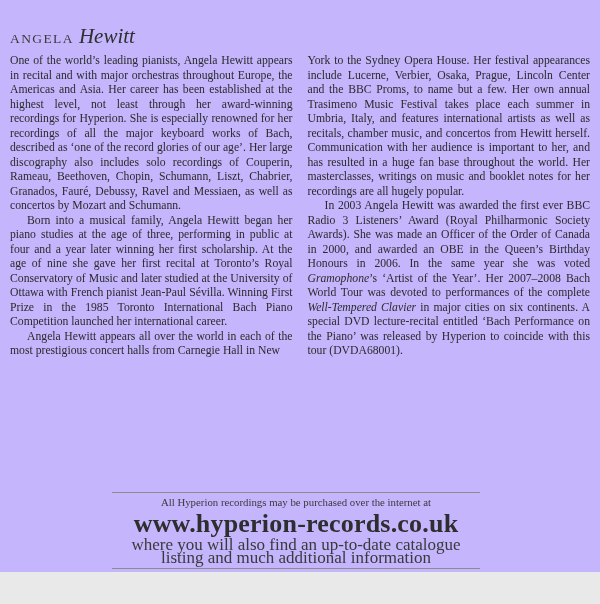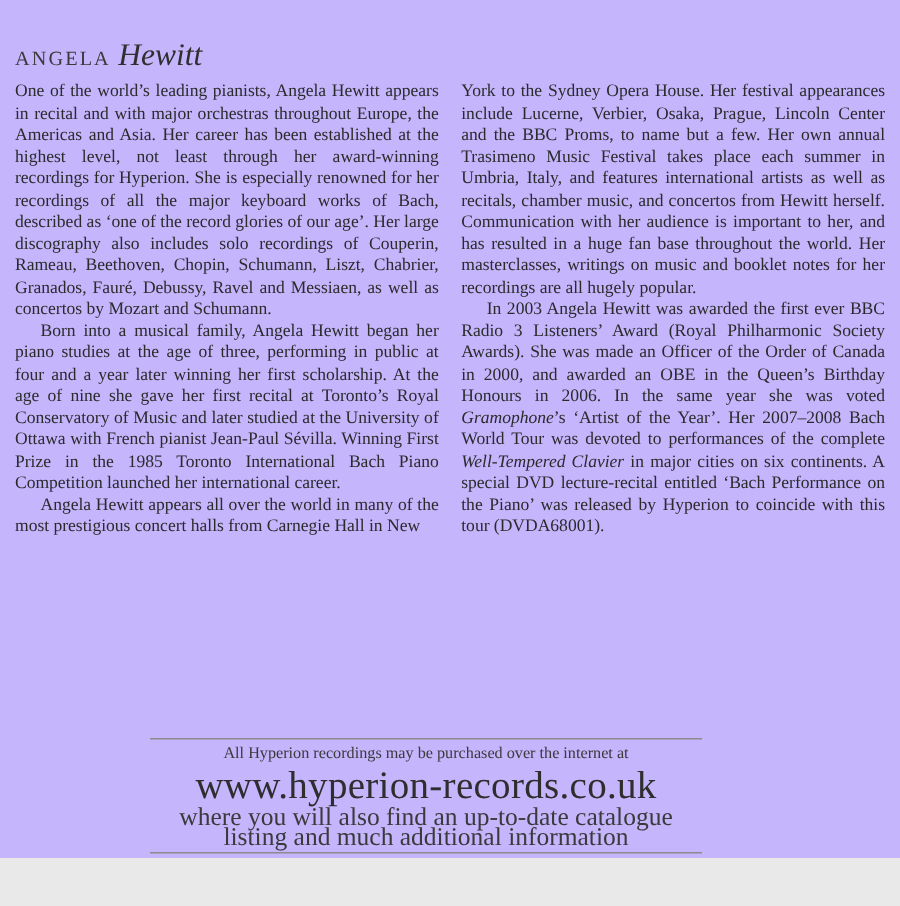--- a/index.html
+++ b/index.html
@@ -56,21 +56,21 @@
     color: #2b2b2b;
   }
   .col p.indent {
     text-indent: 17px;
   }
   .col p i {
   }
   
   .footer-block {
     position: absolute;
-    left: 100px;
+    left: 112px;
     width: 368px;
     top: 492px;
     text-align: center;
   }
   .footer-rule {
     height: 1px;
     background: #8c8c8c;
     border: none;
     margin: 0;
   }
@@ -78,20 +78,21 @@
     font-size: 10.8px;
     line-height: 13px;
     padding-top: 3px;
     color: #3a3a3a;
   }
   .footer-url {
     font-size: 26px;
     line-height: 29px;
     color: #2e2e2e;
     letter-spacing: 0.2px;
+    font-weight: bold;
   }
   .footer-note-bottom {
     font-size: 17px;
     line-height: 13px;
     padding-bottom: 4px;
     color: #3a3a3a;
   }
   
   .page-number {
     position: absolute;
@@ -109,21 +110,21 @@
 <div class="page">
 
   <div class="artist-header">
     <span class="artist-first">ANGELA</span><span class="artist-last">Hewitt</span>
   </div>
 
   <div class="columns">
     <div class="col">
         <p class=""><span>One of the world’s leading pianists, Angela Hewitt appears in recital and with major orchestras throughout Europe, the Americas and Asia. Her career has been established at the highest level, not least through her award-winning recordings for Hyperion. She is especially renowned for her recordings of all the major keyboard works of Bach, described as ‘one of the record glories of our age’. Her large discography also includes solo recordings of Couperin, Rameau, Beethoven, Chopin, Schumann, Liszt, Chabrier, Granados, Fauré, Debussy, Ravel and Messiaen, as well as concertos by Mozart and Schumann.</span></p>
         <p class="indent"><span>Born into a musical family, Angela Hewitt began her piano studies at the age of three, performing in public at four and a year later winning her first scholarship. At the age of nine she gave her first recital at Toronto’s Royal Conservatory of Music and later studied at the University of Ottawa with French pianist Jean-Paul Sévilla. Winning First Prize in the 1985 Toronto International Bach Piano Competition launched her international career.</span></p>
-        <p class="indent"><span>Angela Hewitt appears all over the world in many of the most prestigious concert halls from Carnegie Hall in New</span></p>
+        <p class="indent"><span>Angela Hewitt appears all over the world in each of the most prestigious concert halls from Carnegie Hall in New</span></p>
       </div>
     <div class="col">
         <p class=""><span>York to the Sydney Opera House. Her festival appearances include Lucerne, Verbier, Osaka, Prague, Lincoln Center and the BBC Proms, to name but a few. Her own annual Trasimeno Music Festival takes place each summer in Umbria, Italy, and features international artists as well as recitals, chamber music, and concertos from Hewitt herself. Communication with her audience is important to her, and has resulted in a huge fan base throughout the world. Her masterclasses, writings on music and booklet notes for her recordings are all hugely popular.</span></p>
         <p class="indent"><span>In 2003 Angela Hewitt was awarded the first ever BBC Radio 3 Listeners’ Award (Royal Philharmonic Society Awards). She was made an Officer of the Order of Canada in 2000, and awarded an OBE in the Queen’s Birthday Honours in 2006. In the same year she was voted </span><i>Gramophone</i><span>’s ‘Artist of the Year’. Her 2007–2008 Bach World Tour was devoted to performances of the complete </span><i>Well-Tempered Clavier</i><span> in major cities on six continents. A special DVD lecture-recital entitled ‘Bach Performance on the Piano’ was released by Hyperion to coincide with this tour (DVDA68001).</span></p>
       </div>
   </div>
 
   <div class="footer-block">
     <hr class="footer-rule">
     <div class="footer-note-top">All Hyperion recordings may be purchased over the internet at</div>

